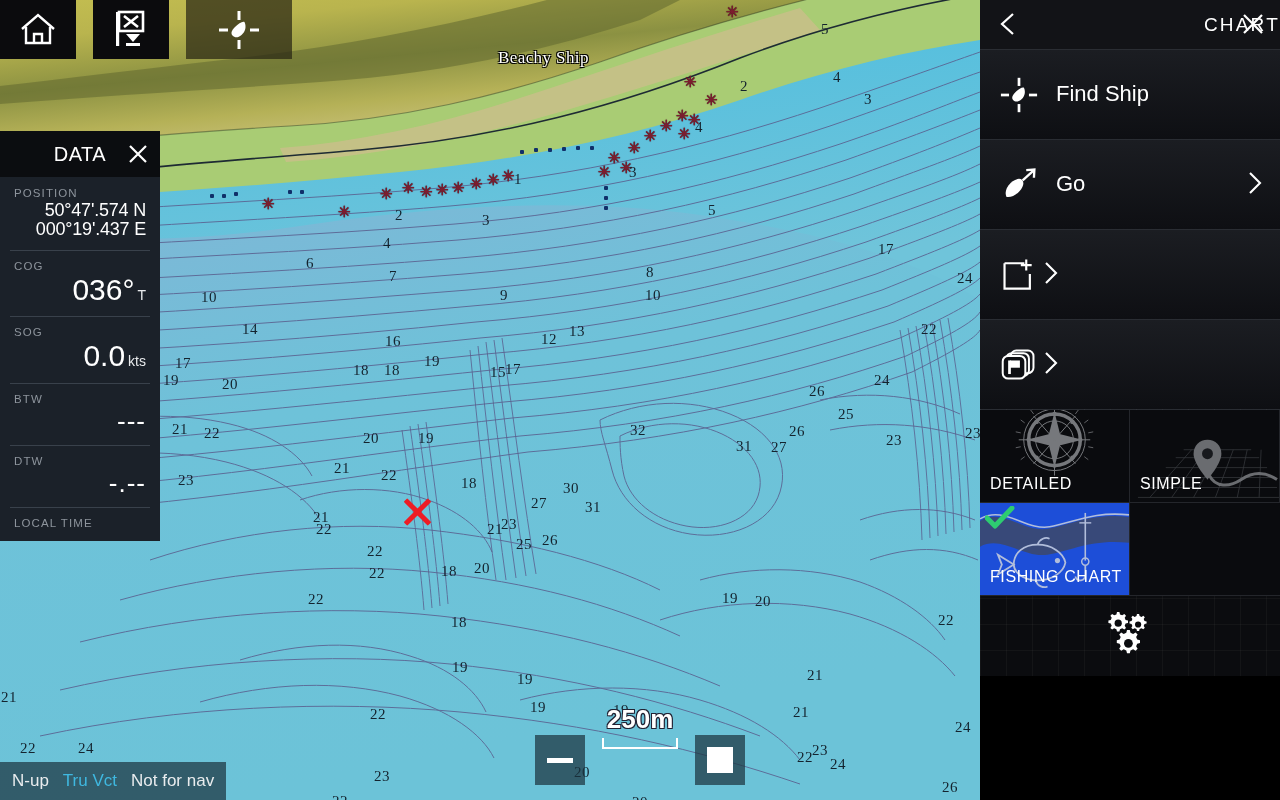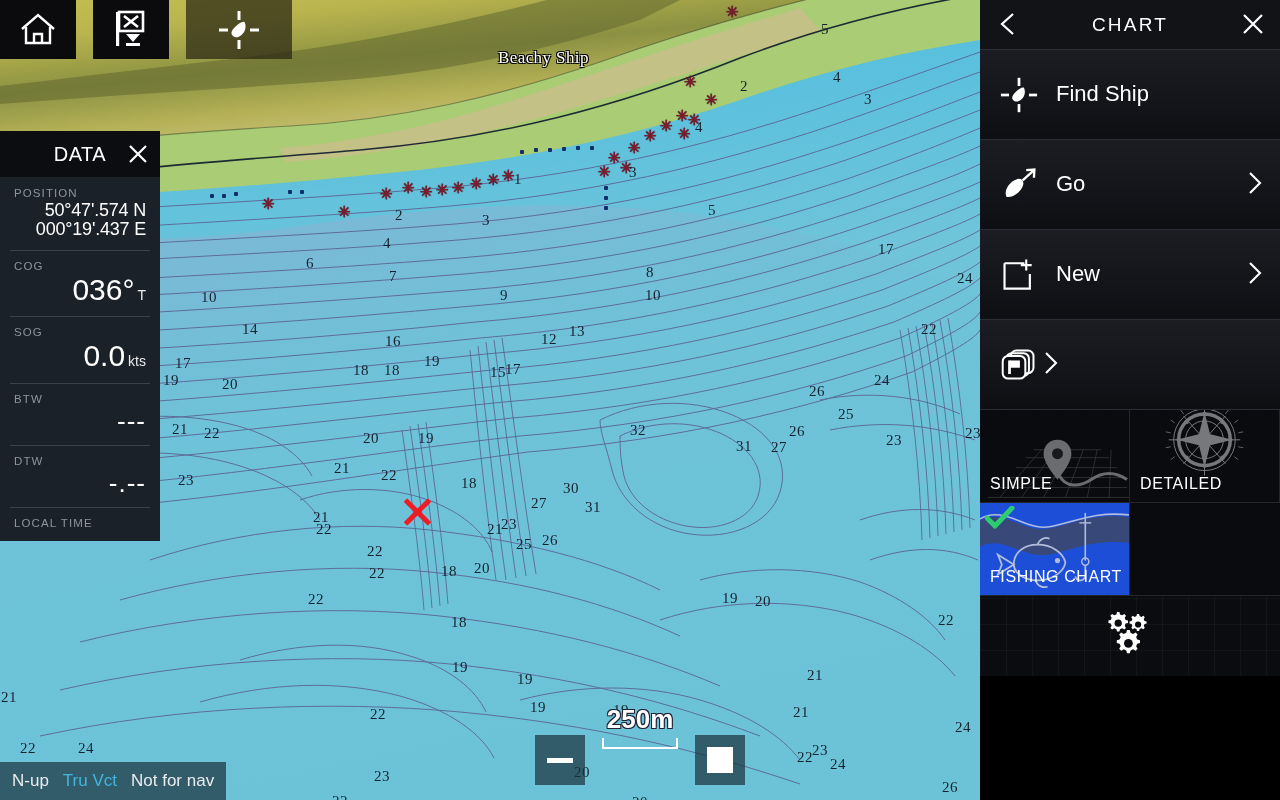--- a/index.html
+++ b/index.html
@@ -75,21 +75,21 @@
   #status span.cyan{color:#3fb8e0;}
 
   
   #panel{position:absolute;right:0;top:0;width:300px;height:676px;background:#0b0c0f;
     overflow:hidden;}
   #panel:before{content:"";position:absolute;inset:0;pointer-events:none;
     background-image:linear-gradient(rgba(255,255,255,.035) 1px,transparent 1px),
                      linear-gradient(90deg,rgba(255,255,255,.035) 1px,transparent 1px);
     background-size:26px 26px;}
   #panel-head{position:relative;height:49px;display:flex;align-items:center;
-    justify-content:center;background:#121317;}
+    justify-content:flex-end;background:#121317;}
   #panel-head .t{color:#fff;font-size:19px;letter-spacing:2.2px;}
   #panel-head .back{position:absolute;left:16px;top:11px;width:26px;height:26px;cursor:pointer;}
   #panel-head .x{position:absolute;right:14px;top:11px;width:26px;height:26px;cursor:pointer;}
 
   .menu-item{position:relative;height:89px;display:flex;align-items:center;
     padding:0 14px 0 16px;cursor:pointer;
     background:linear-gradient(180deg,#1b1d22 0%,#0e0f13 100%);
     border-top:1px solid #2a2d33;}
   .menu-item .ic{width:46px;flex:0 0 46px;display:flex;align-items:center;justify-content:center;}
   .menu-item .lbl{color:#fff;font-size:22px;margin-left:14px;line-height:1.12;flex:1;}
@@ -488,21 +488,20 @@
       </div>
     </div>
 
     <div class="menu-item">
       <div class="ic">
         <svg width="40" height="38" viewBox="0 0 44 42">
           <path d="M6,8 L28,8 M6,8 L6,36 L34,36 L34,20" fill="none" stroke="#fff" stroke-width="2.4"></path>
           <path d="M30,4 L30,16 M24,10 L36,10" stroke="#fff" stroke-width="2.4" fill="none"></path>
         </svg>
       </div>
-      <div class="lbl">New</div>
       <div class="chev">
         <svg width="18" height="26" viewBox="0 0 18 26">
           <path d="M4,3 L14,13 L4,23" fill="none" stroke="#fff" stroke-width="2.1"></path>
         </svg>
       </div>
     </div>
 
     <div class="menu-item">
       <div class="ic">
         <svg width="40" height="38" viewBox="0 0 44 42">
@@ -514,33 +513,20 @@
         </svg>
       </div>
       <div class="chev">
         <svg width="18" height="26" viewBox="0 0 18 26">
           <path d="M4,3 L14,13 L4,23" fill="none" stroke="#fff" stroke-width="2.1"></path>
         </svg>
       </div>
     </div>
 
     <div id="tiles">
-
-      <div class="tile">
-        <svg class="art" viewBox="0 0 150 93">
-          <g stroke="#6b6f74" stroke-width="0.8" fill="none" opacity=".8">
-            <path d="M20,88 L62,40 M42,88 L76,40 M64,88 L90,40 M86,88 L104,40 M108,88 L118,40 M130,88 L132,40"></path>
-            <path d="M8,88 L150,88 M16,78 L148,78 M26,68 L144,68 M36,58 L138,58 M46,48 L130,48 M54,40 L122,40"></path>
-          </g>
-          <path d="M78,30 C70,30 64,36 64,44 C64,54 78,70 78,70 C78,70 92,54 92,44 C92,36 86,30 78,30 Z" fill="#b9bcc0"></path>
-          <circle cx="78" cy="44" r="5.5" fill="#23262b"></circle>
-          <path d="M80,66 C86,78 100,78 112,70 C124,62 136,62 148,70" stroke="#b9bcc0" stroke-width="3" fill="none"></path>
-        </svg>
-        <div class="tl">SIMPLE</div>
-      </div>
 
       <div class="tile">
         <svg class="art" viewBox="0 0 150 93">
           <g stroke="#cfd2d6" stroke-width="1" fill="none">
             <circle cx="75" cy="30" r="31"></circle>
             <circle cx="75" cy="30" r="26" stroke-width="3.5"></circle>
             <circle cx="75" cy="30" r="19"></circle>
             <path d="M75,-6 L75,66 M39,30 L111,30"></path>
             <path d="M54,6 L96,54 M96,6 L54,54"></path>
           </g>
@@ -561,20 +547,33 @@
           <g stroke="#b9bcc0" stroke-width="0.9">
             <path d="M75,-8 L75,-3 M87,-6 L86,-1 M99,0 L96,4 M109,10 L105,13
                      M114,22 L109,23 M114,38 L109,37 M109,50 L105,47
                      M63,-6 L64,-1 M51,0 L54,4 M41,10 L45,13 M36,22 L41,23
                      M36,38 L41,37 M41,50 L45,47"></path>
           </g>
         </svg>
         <div class="tl">DETAILED</div>
       </div>
 
+      <div class="tile">
+        <svg class="art" viewBox="0 0 150 93">
+          <g stroke="#6b6f74" stroke-width="0.8" fill="none" opacity=".8">
+            <path d="M20,88 L62,40 M42,88 L76,40 M64,88 L90,40 M86,88 L104,40 M108,88 L118,40 M130,88 L132,40"></path>
+            <path d="M8,88 L150,88 M16,78 L148,78 M26,68 L144,68 M36,58 L138,58 M46,48 L130,48 M54,40 L122,40"></path>
+          </g>
+          <path d="M78,30 C70,30 64,36 64,44 C64,54 78,70 78,70 C78,70 92,54 92,44 C92,36 86,30 78,30 Z" fill="#b9bcc0"></path>
+          <circle cx="78" cy="44" r="5.5" fill="#23262b"></circle>
+          <path d="M80,66 C86,78 100,78 112,70 C124,62 136,62 148,70" stroke="#b9bcc0" stroke-width="3" fill="none"></path>
+        </svg>
+        <div class="tl">SIMPLE</div>
+      </div>
+
       <div class="tile selected">
         <svg class="art" viewBox="0 0 150 93">
           <path d="M0,18 C22,4 44,30 68,26 C92,22 112,10 150,14 L150,40
                    C112,36 92,48 68,52 C44,56 22,32 0,44 Z" fill="#45484c" opacity=".85"></path>
           <path d="M0,16 C24,2 46,28 70,24 C94,20 114,8 150,12" stroke="#d6d9dc" stroke-width="1.6" fill="none"></path>
           <g stroke="#d6d9dc" stroke-width="1.8" fill="none">
             <path d="M34,62 C34,50 44,42 58,42 C72,42 84,50 86,60
                      C84,70 72,78 58,78 C44,78 34,70 34,62 Z"></path>
             <path d="M34,62 L18,52 L22,62 L18,72 Z"></path>
             <path d="M58,42 C60,36 66,34 70,36"></path>

